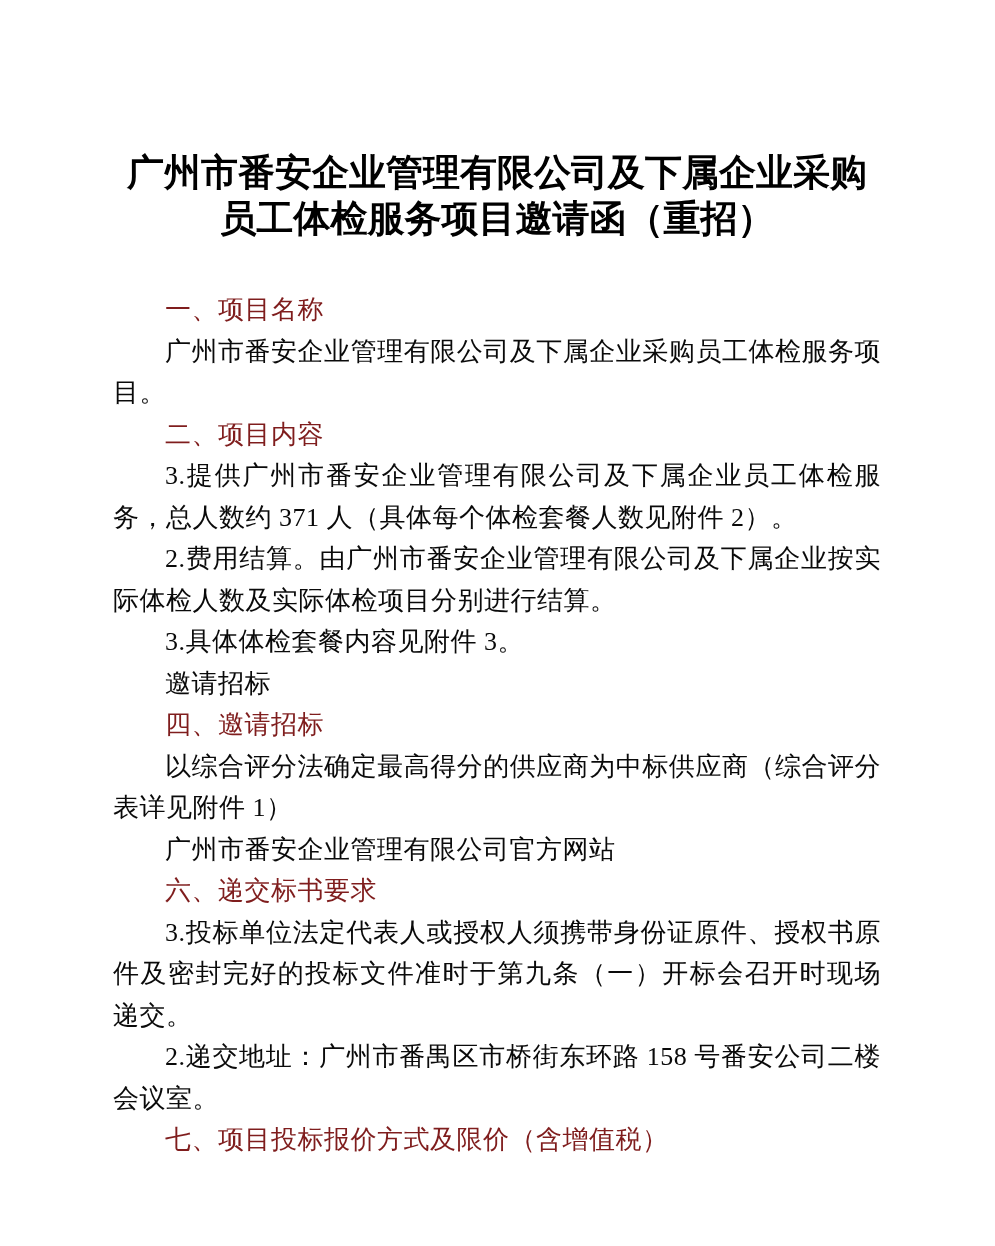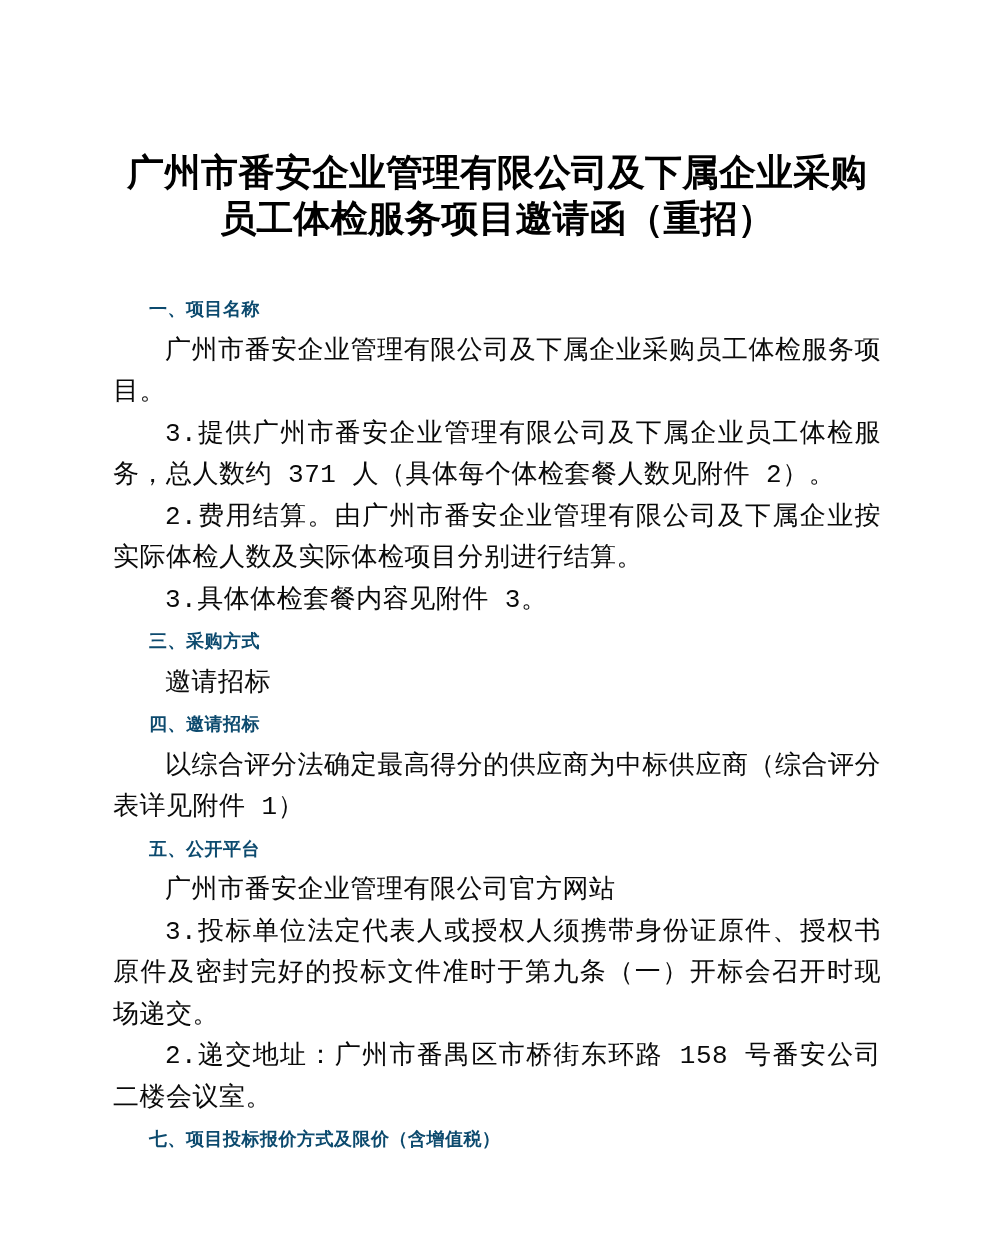--- a/index.html
+++ b/index.html
@@ -30,54 +30,54 @@
     letter-spacing: 0px;
     margin: 0 auto 47px auto;
     max-width: 760px;
     color: #000000;
   }
   .content {
     width: 768px;
   }
   .sec-heading {
     font-family: "Liberation Sans", "DejaVu Sans", sans-serif;
-    font-weight: bold;
-    font-size: 18px;
+    font-weight: normal;
+    font-size: 26px;
     line-height: 41.5px;
     letter-spacing: 0.5px;
     margin: 0;
     text-indent: 2em;
-    color: #0c4a6e;
+    color: #7f1d1d;
     white-space: normal;
   }
   .para {
-    font-family: Liberation Mono, monospace;
+    font-family: Liberation Serif, serif;
     font-size: 26px;
     line-height: 41.5px;
     letter-spacing: 0.5px;
     margin: 0;
     text-indent: 2em;
     text-align: justify;
     color: #0a0a0a;
   }
 </style>
 </head>
 <body>
 
 <div class="page">
   <h1 class="doc-title">广州市番安企业管理有限公司及下属企业采购员工体检服务项目邀请函（重招）</h1>
   <div class="content" id="sections">
       <h2 class="sec-heading">一、项目名称</h2>
       <p class="para">广州市番安企业管理有限公司及下属企业采购员工体检服务项目。</p>
+      <h2 class="sec-heading">二、项目内容</h2>
       <p class="para">3.提供广州市番安企业管理有限公司及下属企业员工体检服务，总人数约 371 人（具体每个体检套餐人数见附件 2）。</p>
       <p class="para">2.费用结算。由广州市番安企业管理有限公司及下属企业按实际体检人数及实际体检项目分别进行结算。</p>
       <p class="para">3.具体体检套餐内容见附件 3。</p>
-      <h2 class="sec-heading">三、采购方式</h2>
       <p class="para">邀请招标</p>
       <h2 class="sec-heading">四、邀请招标</h2>
       <p class="para">以综合评分法确定最高得分的供应商为中标供应商（综合评分表详见附件 1）</p>
-      <h2 class="sec-heading">五、公开平台</h2>
       <p class="para">广州市番安企业管理有限公司官方网站</p>
+      <h2 class="sec-heading">六、递交标书要求</h2>
       <p class="para">3.投标单位法定代表人或授权人须携带身份证原件、授权书原件及密封完好的投标文件准时于第九条（一）开标会召开时现场递交。</p>
       <p class="para">2.递交地址：广州市番禺区市桥街东环路 158 号番安公司二楼会议室。</p>
       <h2 class="sec-heading">七、项目投标报价方式及限价（含增值税）</h2>
     </div>
 </div>
 
 </body></html>

